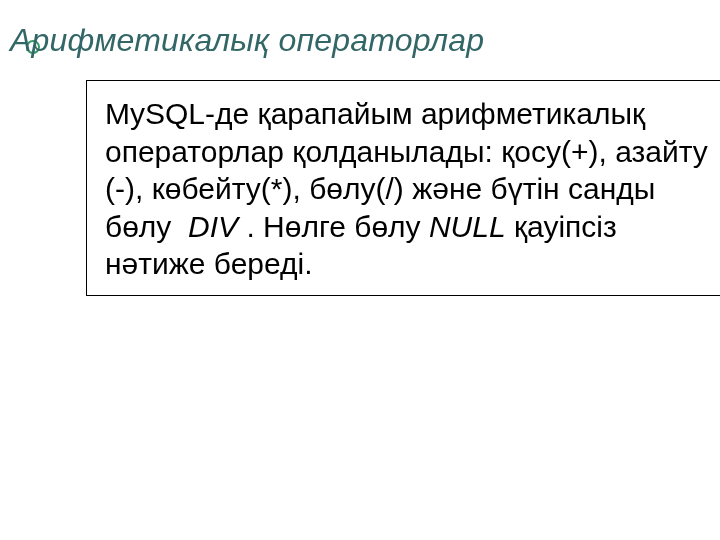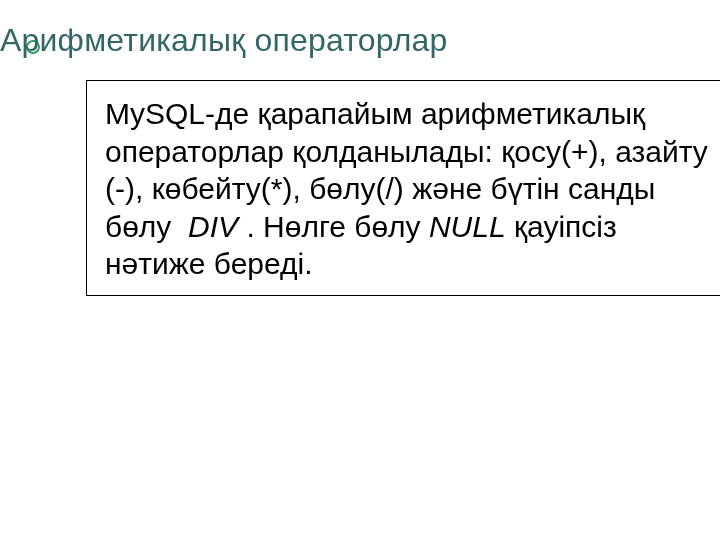--- a/index.html
+++ b/index.html
@@ -22,23 +22,24 @@
     left: 26px;
     top: 40px;
     width: 14px;
     height: 14px;
     border: 2px solid #339966;
     border-radius: 50%;
     box-sizing: border-box;
   }
   .title {
     position: absolute;
-    left: 0px;
+    left: 10px;
     top: 22px;
     font-size: 32px;
+    font-style: italic;
     color: #336666;
     letter-spacing: 0.2px;
   }
   .content-box {
     position: absolute;
     left: 50px;
     top: 80px;
     width: 641px;
     border: 1.5px solid #000000;
     box-sizing: border-box;

